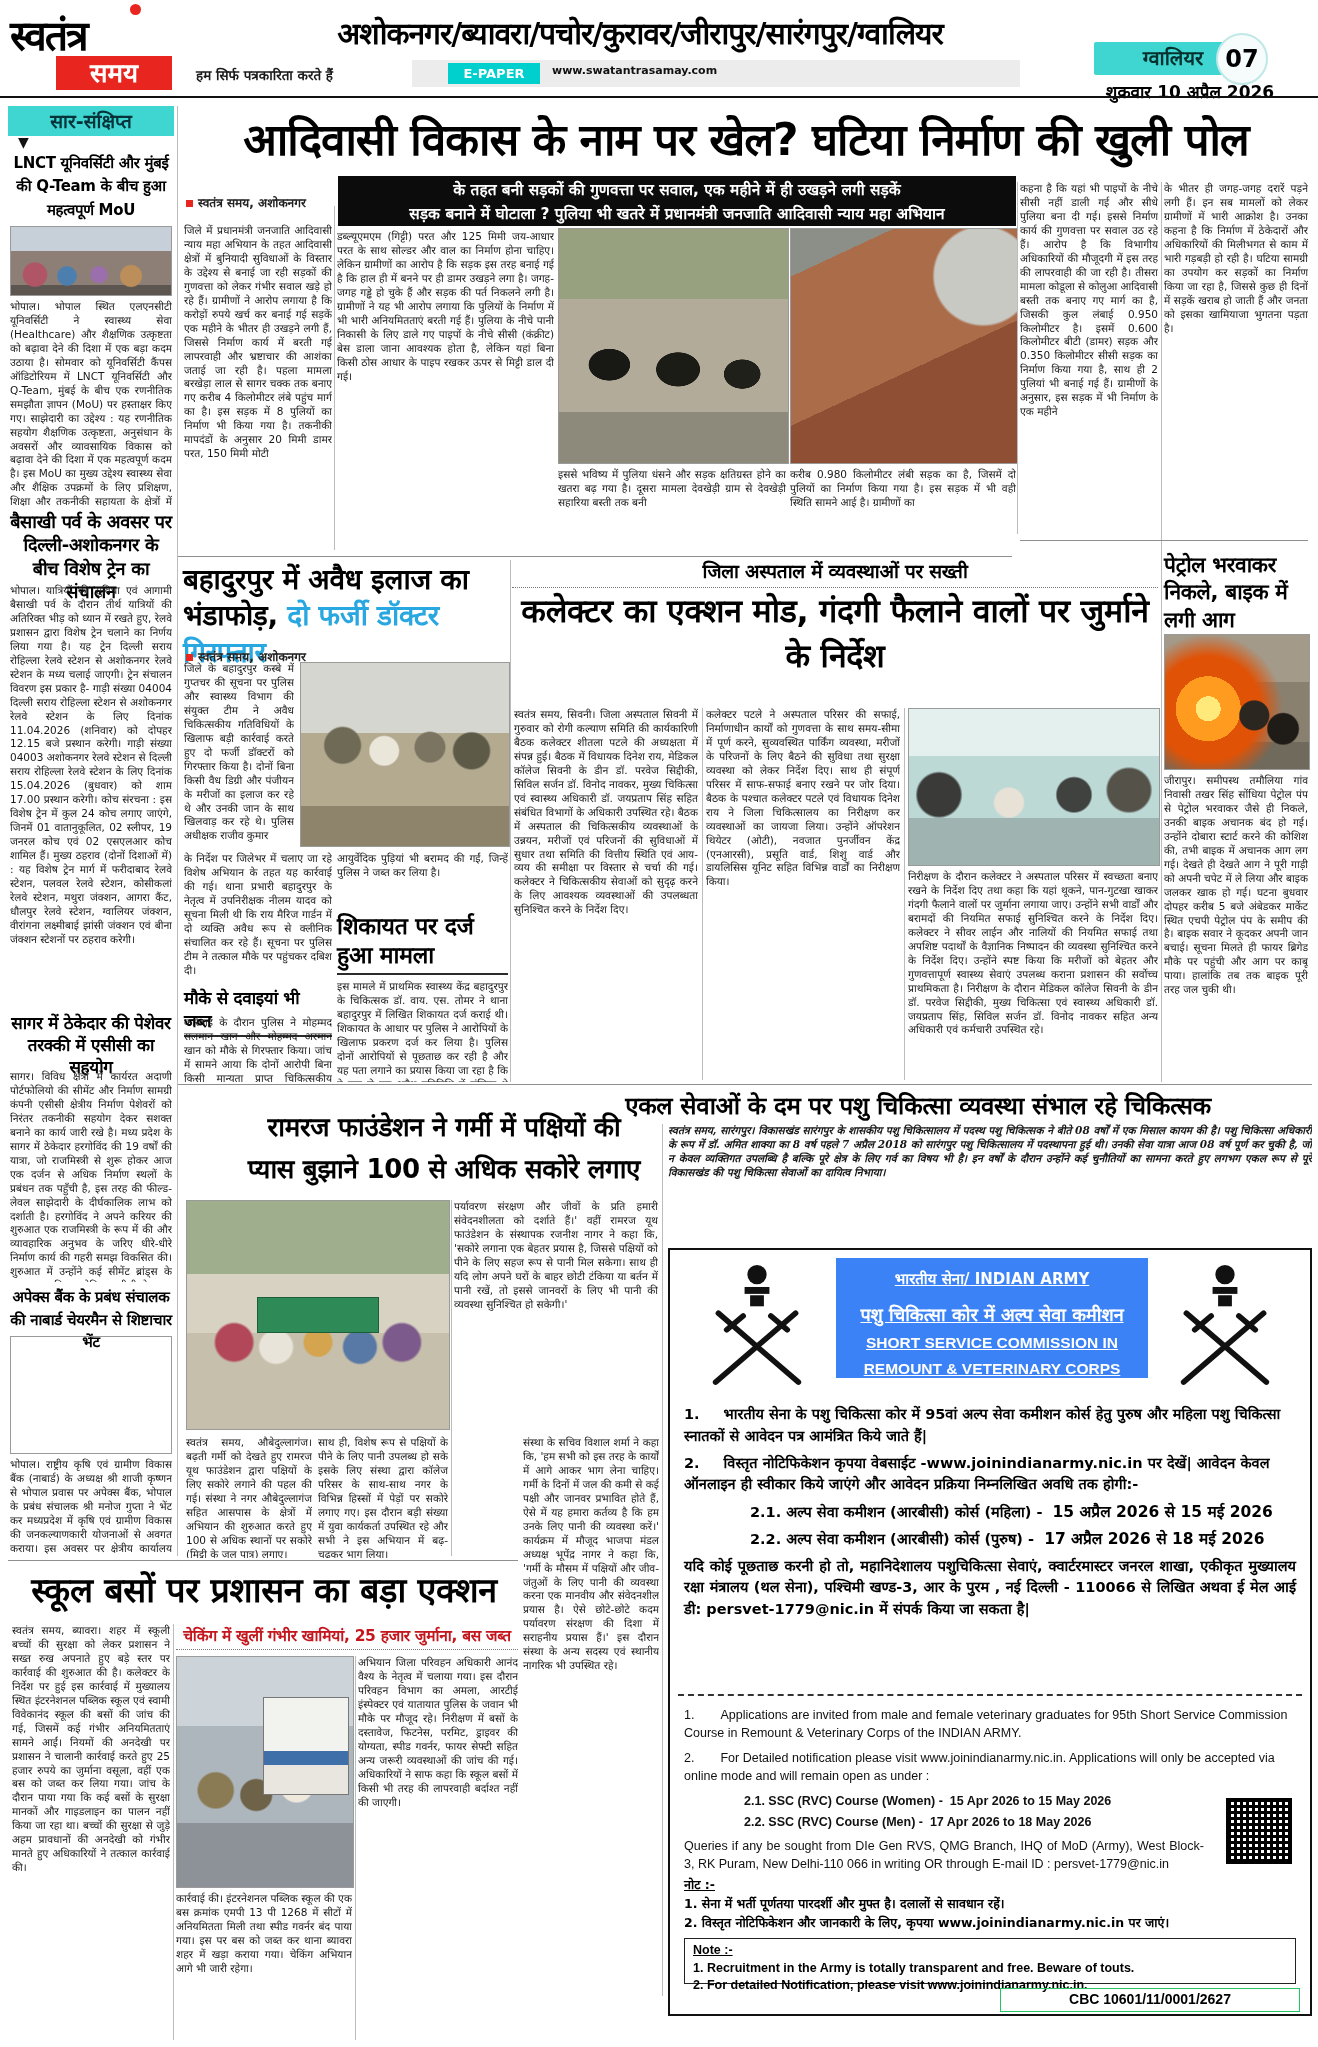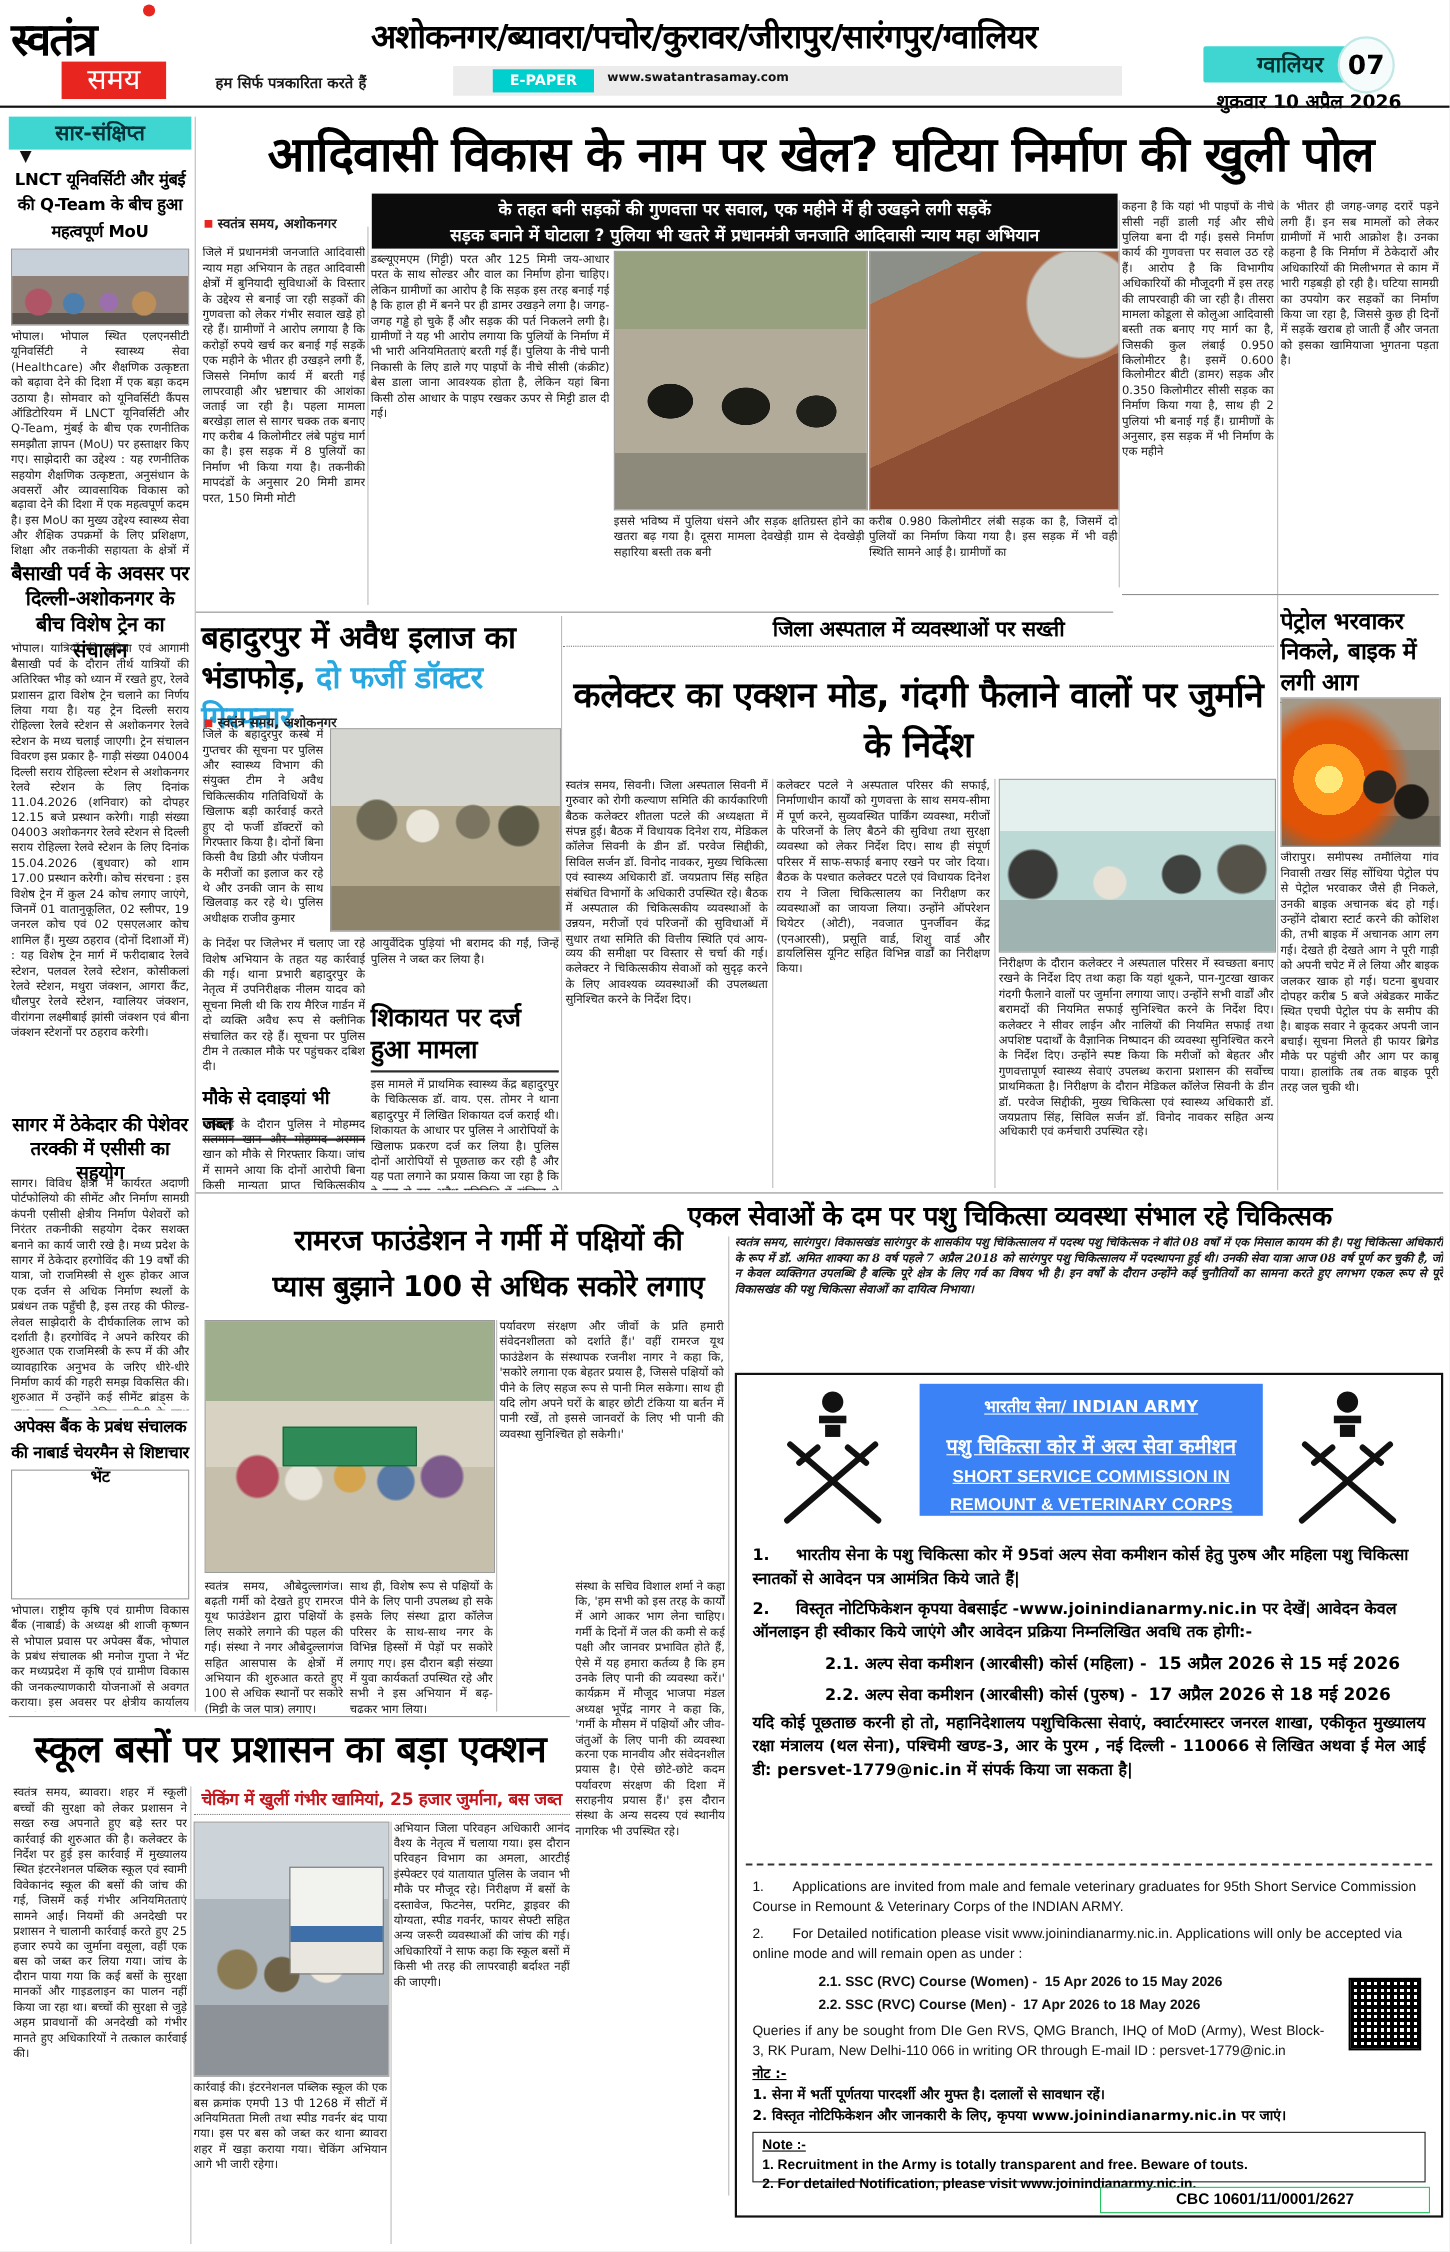--- a/index.html
+++ b/index.html
@@ -23,21 +23,21 @@
 </style>
 </head>
 <body>
 
 <div id="page">
 
   <div class="abs" style="left:0;top:0;width:1318px;height:96px;">
     <div class="abs" style="left:10px;top:4px;width:160px;height:90px;">
       <div class="abs hl" style="left:0;top:2px;width:160px;font-size:41px;letter-spacing:-2px;">स्वतंत्र</div>
       <div class="abs" style="left:120px;top:0;width:11px;height:11px;border-radius:50%;background:#e8251f;"></div>
-      <div class="abs ctr" style="left:46px;top:52px;width:95px;height:34px;background:#e8251f;color:#fff;font-size:26px;font-weight:400;line-height:34px;">समय</div>
+      <div class="abs ctr" style="left:46px;top:52px;width:116px;height:34px;background:#e8251f;color:#fff;font-size:26px;font-weight:700;line-height:34px;">समय</div>
     </div>
     <div class="abs hl ctr" style="left:215px;top:12px;width:850px;font-size:30px;letter-spacing:-1px;">अशोकनगर/ब्यावरा/पचोर/कुरावर/जीरापुर/सारंगपुर/ग्वालियर</div>
     <div class="abs" style="left:196px;top:66px;width:214px;font-size:13.5px;font-weight:bold;color:#1a1a1a;">हम सिर्फ पत्रकारिता करते हैं</div>
     <div class="abs" style="left:412px;top:60px;width:608px;height:27px;background:#ececec;">
       <span class="abs ctr" style="left:36px;top:3px;width:92px;height:21px;background:#00d0cd;color:#fff;font-size:13px;font-weight:bold;line-height:21px;">E-PAPER</span>
       <span class="abs" style="left:140px;top:4px;font-size:11px;font-weight:bold;color:#111;">www.swatantrasamay.com</span>
     </div>
     <div class="abs ctr" style="left:1094px;top:42px;width:158px;height:33px;background:#3fd6d2;color:#05312f;font-size:20px;font-weight:800;line-height:33px;border-radius:2px;">ग्वालियर</div>
     <div class="abs ctr" style="left:1216px;top:33px;width:48px;height:48px;background:#f6fbfb;border:2px solid #bfe8e6;border-radius:50%;font-size:24px;font-weight:800;line-height:48px;color:#000;">07</div>
     <div class="abs ctr" style="left:1072px;top:80px;width:236px;font-size:17px;font-weight:800;color:#000;">शुक्रवार 10 अप्रैल 2026</div>
@@ -117,21 +117,21 @@
   <div class="abs bt" style="left:184px;top:852px;width:148px;height:130px;">के निर्देश पर जिलेभर में चलाए जा रहे विशेष अभियान के तहत यह कार्रवाई की गई। थाना प्रभारी बहादुरपुर के नेतृत्व में उपनिरीक्षक नीलम यादव को सूचना मिली थी कि राय मैरिज गार्डन में दो व्यक्ति अवैध रूप से क्लीनिक संचालित कर रहे हैं। सूचना पर पुलिस टीम ने तत्काल मौके पर पहुंचकर दबिश दी।</div>
   <div class="abs hl subrule" style="left:184px;top:986px;width:148px;font-size:17px;">मौके से दवाइयां भी जब्त</div>
   <div class="abs bt" style="left:184px;top:1016px;width:148px;height:66px;">कार्रवाई के दौरान पुलिस ने मोहम्मद सलमान खान और मोहम्मद अरमान खान को मौके से गिरफ्तार किया। जांच में सामने आया कि दोनों आरोपी बिना किसी मान्यता प्राप्त चिकित्सकीय योग्यता के मरीजों का उपचार कर रहे थे। उनके पास से विभिन्न प्रकार की अंग्रेजी दवाइयां और</div>
   <div class="abs bt" style="left:337px;top:852px;width:171px;height:56px;">आयुर्वेदिक पुड़ियां भी बरामद की गईं, जिन्हें पुलिस ने जब्त कर लिया है।</div>
   <div class="abs hl subrule" style="left:337px;top:912px;width:171px;font-size:23px;line-height:1.25;">शिकायत पर दर्ज हुआ मामला</div>
   <div class="abs bt" style="left:337px;top:980px;width:171px;height:102px;">इस मामले में प्राथमिक स्वास्थ्य केंद्र बहादुरपुर के चिकित्सक डॉ. वाय. एस. तोमर ने थाना बहादुरपुर में लिखित शिकायत दर्ज कराई थी। शिकायत के आधार पर पुलिस ने आरोपियों के खिलाफ प्रकरण दर्ज कर लिया है। पुलिस दोनों आरोपियों से पूछताछ कर रही है और यह पता लगाने का प्रयास किया जा रहा है कि वे कब से इस अवैध गतिविधि में संलिप्त थे तथा कितने लोगों का इलाज कर चुके हैं। मामले में आगे की वैधानिक कार्रवाई जारी है।</div>
 
   <div class="vr" style="left:510px;top:560px;height:522px;"></div>
 
   <div class="abs hl ctr dotted" style="left:512px;top:558px;width:646px;font-size:19px;padding-bottom:3px;">जिला अस्पताल में व्यवस्थाओं पर सख्ती</div>
-  <div class="abs hl ctr" style="left:512px;top:610px;width:646px;font-size:32px;line-height:1.4;">कलेक्टर का एक्शन मोड, गंदगी फैलाने वालों पर जुर्माने के निर्देश</div>
+  <div class="abs hl ctr" style="left:512px;top:589px;width:646px;font-size:32px;line-height:1.4;">कलेक्टर का एक्शन मोड, गंदगी फैलाने वालों पर जुर्माने के निर्देश</div>
   <div class="abs bt" style="left:514px;top:708px;width:184px;height:372px;">स्वतंत्र समय, सिवनी। जिला अस्पताल सिवनी में गुरुवार को रोगी कल्याण समिति की कार्यकारिणी बैठक कलेक्टर शीतला पटले की अध्यक्षता में संपन्न हुई। बैठक में विधायक दिनेश राय, मेडिकल कॉलेज सिवनी के डीन डॉ. परवेज सिद्दीकी, सिविल सर्जन डॉ. विनोद नावकर, मुख्य चिकित्सा एवं स्वास्थ्य अधिकारी डॉ. जयप्रताप सिंह सहित संबंधित विभागों के अधिकारी उपस्थित रहे। बैठक में अस्पताल की चिकित्सकीय व्यवस्थाओं के उन्नयन, मरीजों एवं परिजनों की सुविधाओं में सुधार तथा समिति की वित्तीय स्थिति एवं आय-व्यय की समीक्षा पर विस्तार से चर्चा की गई। कलेक्टर ने चिकित्सकीय सेवाओं को सुदृढ़ करने के लिए आवश्यक व्यवस्थाओं की उपलब्धता सुनिश्चित करने के निर्देश दिए।</div>
   <div class="abs bt" style="left:706px;top:708px;width:194px;height:372px;">कलेक्टर पटले ने अस्पताल परिसर की सफाई, निर्माणाधीन कार्यों को गुणवत्ता के साथ समय-सीमा में पूर्ण करने, सुव्यवस्थित पार्किंग व्यवस्था, मरीजों के परिजनों के लिए बैठने की सुविधा तथा सुरक्षा व्यवस्था को लेकर निर्देश दिए। साथ ही संपूर्ण परिसर में साफ-सफाई बनाए रखने पर जोर दिया। बैठक के पश्चात कलेक्टर पटले एवं विधायक दिनेश राय ने जिला चिकित्सालय का निरीक्षण कर व्यवस्थाओं का जायजा लिया। उन्होंने ऑपरेशन थियेटर (ओटी), नवजात पुनर्जीवन केंद्र (एनआरसी), प्रसूति वार्ड, शिशु वार्ड और डायलिसिस यूनिट सहित विभिन्न वार्डों का निरीक्षण किया।</div>
   <div class="photo" style="left:908px;top:708px;width:250px;height:156px;background:
       radial-gradient(circle at 12% 55%, #3a3a38 0 9%, transparent 10%),
       radial-gradient(circle at 40% 60%, #e8e2d6 0 8%, transparent 9%),
       radial-gradient(circle at 66% 55%, #40423f 0 9%, transparent 10%),
       radial-gradient(circle at 88% 52%, #55524a 0 9%, transparent 10%),
       linear-gradient(#e4f0ee 0 30%, #bcd9d6 30% 70%, #9fb3b1 70%);"></div>
   <div class="abs bt" style="left:908px;top:870px;width:250px;height:210px;">निरीक्षण के दौरान कलेक्टर ने अस्पताल परिसर में स्वच्छता बनाए रखने के निर्देश दिए तथा कहा कि यहां थूकने, पान-गुटखा खाकर गंदगी फैलाने वालों पर जुर्माना लगाया जाए। उन्होंने सभी वार्डों और बरामदों की नियमित सफाई सुनिश्चित करने के निर्देश दिए। कलेक्टर ने सीवर लाईन और नालियों की नियमित सफाई तथा अपशिष्ट पदार्थों के वैज्ञानिक निष्पादन की व्यवस्था सुनिश्चित करने के निर्देश दिए। उन्होंने स्पष्ट किया कि मरीजों को बेहतर और गुणवत्तापूर्ण स्वास्थ्य सेवाएं उपलब्ध कराना प्रशासन की सर्वोच्च प्राथमिकता है। निरीक्षण के दौरान मेडिकल कॉलेज सिवनी के डीन डॉ. परवेज सिद्दीकी, मुख्य चिकित्सा एवं स्वास्थ्य अधिकारी डॉ. जयप्रताप सिंह, सिविल सर्जन डॉ. विनोद नावकर सहित अन्य अधिकारी एवं कर्मचारी उपस्थित रहे।</div>
   <div class="vr" style="left:702px;top:708px;height:372px;"></div>

